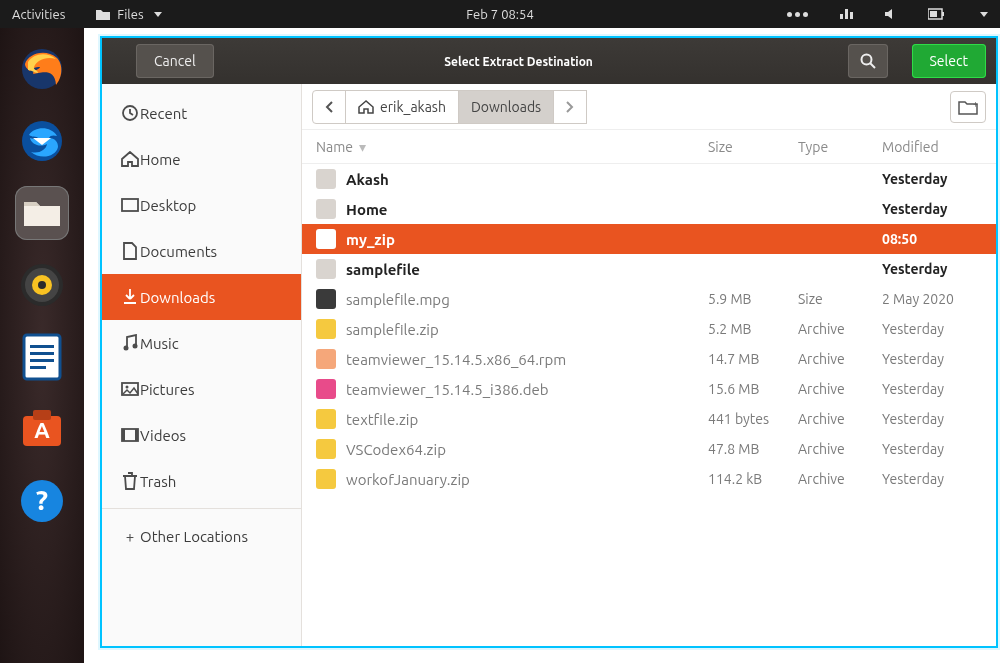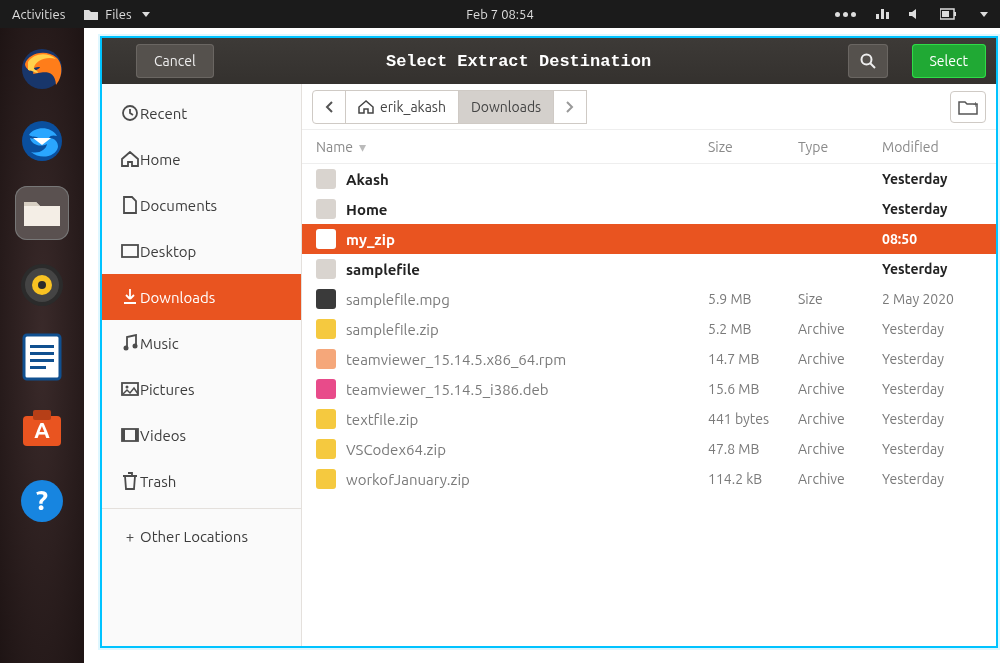--- a/index.html
+++ b/index.html
@@ -3,21 +3,21 @@
 <meta charset="utf-8">
 <style>
   * { box-sizing: border-box; margin: 0; padding: 0; font-family: Ubuntu, "Segoe UI", sans-serif; }
   html, body { width: 1000px; height: 663px; overflow: hidden; background: #fff; }
 
   
   .top-panel {
     height: 28px; background: #1b1b1b; color: #ddd; display: flex;
     align-items: center; padding: 0 12px; font-size: 13px; justify-content: space-between;
   }
-  .tp-left, .tp-right { display: flex; align-items: center; gap: 18px; }
+  .tp-left, .tp-right { display: flex; align-items: center; gap: 30px; }
   .tp-center { position: absolute; left: 50%; transform: translateX(-50%); font-size: 13px; }
   .files-menu { display: flex; align-items: center; gap: 6px; }
   .tri-down { width:0;height:0;border-left:4px solid transparent;border-right:4px solid transparent;border-top:5px solid #ddd;margin-left:4px;}
   .dots3 { display:flex; gap:3px; }
   .dots3 span { width:5px;height:5px;background:#ddd;border-radius:50%; }
 
   
   .dock {
     position: absolute; left: 0; top: 28px; bottom: 0; width: 84px;
     background: radial-gradient(#3a2a2a,#1e1414); display: flex; flex-direction: column;
@@ -36,21 +36,21 @@
     height:46px; background:linear-gradient(#3d3a37,#34312e); display:flex;
     align-items:center; justify-content:space-between; padding:0 10px; color:#fff;
   }
   .hbtn {
     height:34px; padding:0 18px; border-radius:4px; background:#55514d;
     color:#eee; font-size:14px; display:flex;align-items:center;justify-content:center;
     box-shadow:inset 0 0 0 1px #6a6662; cursor:pointer;margin-left:24px;
   }
   .hbtn.sel { background:#20a934; color:#fff; box-shadow:inset 0 0 0 1px #2fdc47;}
   .hbtn.icon-only { width:40px; padding:0;}
-  .dlg-title { font-size:17px; font-weight:600; color:#fff;font-family:Liberation Mono, monospace; }
+  .dlg-title { font-size:12px; font-weight:600; color:#fff; }
   .dlg-right { display:flex; }
 
   .dlg-body { flex:1; display:flex; background:#fff; }
 
   
   .places {
     width:200px; background:#fafafa; border-right:1px solid #e4e0dc;
     display:flex; flex-direction:column; padding-top:6px;
   }
   .place {
@@ -236,33 +236,33 @@
           <div class="place">
             <span class="ico">
               <svg width="18" height="16">
                 <path d="M9 1L1 8v7h6v-4h4v4h6V8z" fill="none" stroke="currentColor" stroke-width="1.8"></path>
               </svg>
             </span>
             <span>Home</span>
           </div>
           <div class="place">
             <span class="ico">
+              <svg width="18" height="14">
+                <rect x="1" y="1" width="16" height="12" fill="none" stroke="currentColor" stroke-width="1.8"></rect>
+              </svg>
+            </span>
+            <span>Desktop</span>
+          </div>
+          <div class="place">
+            <span class="ico">
               <svg width="16" height="18">
                 <path d="M2 1h8l4 4v12H2z" fill="none" stroke="currentColor" stroke-width="1.8"></path>
               </svg>
             </span>
             <span>Documents</span>
-          </div>
-          <div class="place">
-            <span class="ico">
-              <svg width="18" height="14">
-                <rect x="1" y="1" width="16" height="12" fill="none" stroke="currentColor" stroke-width="1.8"></rect>
-              </svg>
-            </span>
-            <span>Desktop</span>
           </div>
           <div class="place active">
             <span class="ico">
               <svg width="16" height="18">
                 <path d="M8 1v10m0 0l-4-4m4 4l4-4M2 15h12" fill="none" stroke="currentColor" stroke-width="1.8"></path>
               </svg>
             </span>
             <span>Downloads</span>
           </div>
           <div class="place">

